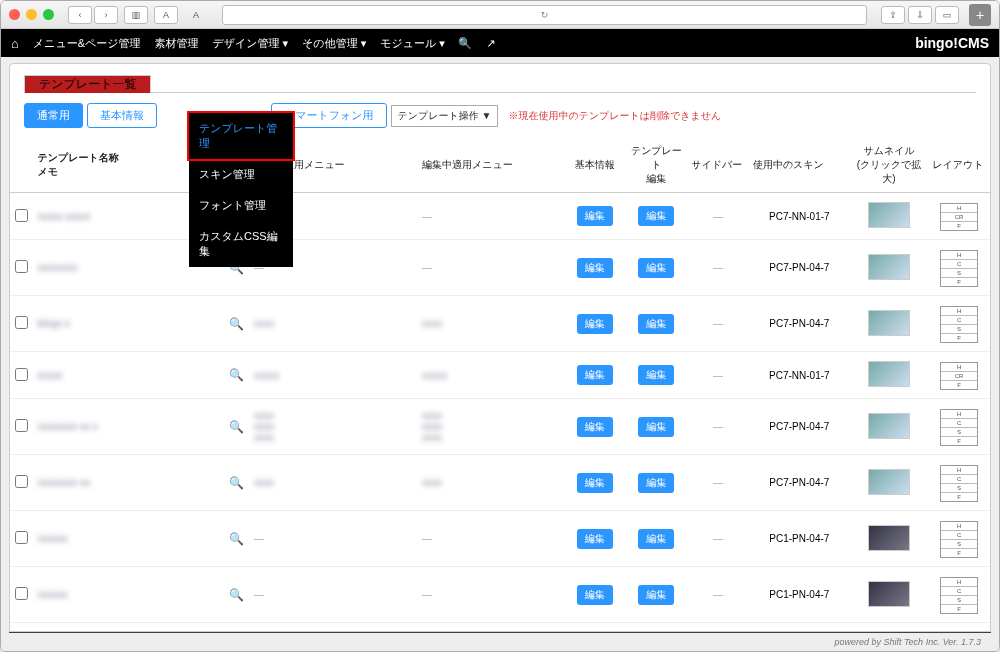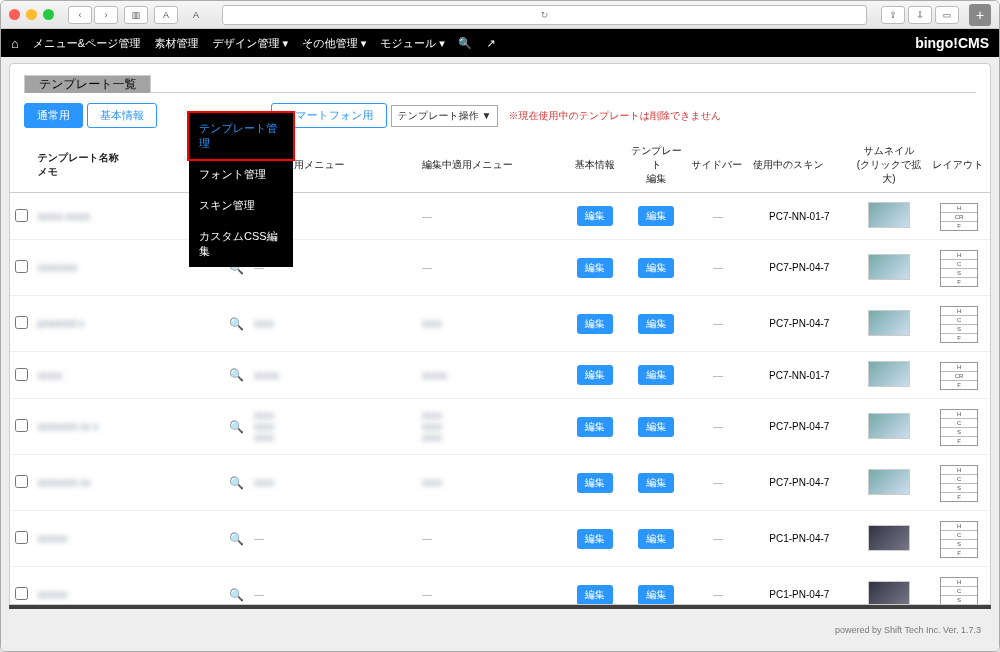--- a/index.html
+++ b/index.html
@@ -20,21 +20,21 @@
 .topmenu .mitem { cursor:pointer; display:flex; align-items:center; gap:3px; }
 .topmenu .brand { margin-left:auto; font-size:14px; font-weight:bold; }
 
 .dropdown { position:absolute; left:188px; top:56px; width:104px; background:#000; color:#fff; font-size:11px; z-index:10; }
 .dropdown .ditem { padding:8px 10px; cursor:pointer; }
 .dropdown .ditem.hl { color:#2c96ff; border:2px solid #f00; margin:-2px; padding:8px 10px; position:relative; z-index:2; }
 
 .content { flex:1; background:#eee; padding:6px 8px 0; overflow:hidden; display:flex; flex-direction:column; position:relative; }
 .tabcard { background:#fff; border:1px solid #ccc; border-radius:4px 4px 0 0; flex:1; display:flex; flex-direction:column; overflow:hidden; }
 .tabhead { padding:10px 14px 0; }
-.tabname { display:inline-block; border:1px solid #ccc; border-bottom:none; background:#a3a3a3; padding:0 14px; font-size:12px; }
+.tabname { display:inline-block; border:1px solid #ccc; border-bottom:none; background:#b91c1c; padding:0 14px; font-size:12px; }
 .tabsep { border-bottom:1px solid #ccc; margin-top:-1px; }
 
 .filterbar { display:flex; align-items:center; gap:4px; padding:10px 14px; font-size:11px; }
 .pill { border:1px solid #2c96ff; color:#2c96ff; background:#fff; padding:4px 12px; border-radius:3px; cursor:pointer; }
 .pill.active { background:#2c96ff; color:#fff; }
 .selbox { border:1px solid #aaa; padding:3px 6px; font-size:10px; color:#333; display:inline-flex; align-items:center; gap:4px; }
 .warn { color:#d33; font-size:10px; margin-left:6px; }
 
 .tablewrap { flex:1; overflow:auto; }
 table { width:100%; border-collapse:collapse; font-size:10px; }
@@ -44,21 +44,21 @@
 .magicon { color:#888; font-size:12px; }
 .dash { color:#aaa; }
 .ebtn { background:#2c96ff; color:#fff; border:none; padding:3px 8px; border-radius:3px; font-size:10px; cursor:pointer; }
 .blurtxt { color:transparent; text-shadow:0 0 5px rgba(80,90,120,.7); }
 .thumb { width:42px; height:26px; background:linear-gradient(135deg,#7aa,#cde); border:1px solid #ccc; display:inline-block; }
 .thumb.dark { background:linear-gradient(135deg,#334,#778); }
 .layoutbox { width:38px; display:inline-flex; flex-direction:column; border:1px solid #999; font-size:6px; line-height:1; color:#555; }
 .layoutbox span { border-bottom:1px solid #bbb; text-align:center; padding:1px 0; }
 .layoutbox span:last-child { border-bottom:none; }
 
-.footer { font-size:9px; color:#777; text-align:right; padding:16px 10px; background:#eee; border-top:4px solid #404040; }
+.footer { font-size:9px; color:#777; text-align:right; padding:4px 10px; background:#eee; border-top:1px solid #404040;font-style:italic; }
 </style>
 </head>
 <body>
 
 <div class="window">
   <div class="titlebar">
     <div class="traffic">
       <span class="t-r"></span>
       <span class="t-y"></span>
       <span class="t-g"></span>
@@ -89,22 +89,22 @@
     <span class="mitem">その他管理 ▾</span>
     <span class="mitem">モジュール ▾</span>
     <span class="mitem">🔍</span>
     <span class="mitem">↗</span>
     <span class="brand">bingo!CMS</span>
   </div>
 
   <div class="content">
     <div class="dropdown">
       <div class="ditem hl">テンプレート管理</div>
+      <div class="ditem">スキン管理</div>
       <div class="ditem">フォント管理</div>
-      <div class="ditem">スキン管理</div>
       <div class="ditem">カスタムCSS編集</div>
     </div>
 
     <div class="tabcard">
       <div class="tabhead">
         <span class="tabname">テンプレート一覧</span>
         <div class="tabsep"></div>
       </div>
 
       <div class="filterbar">
@@ -163,21 +163,21 @@
                 <td style="text-align: center;"><span class="thumb"></span></td>
                 <td style="text-align: center;"><span class="layoutbox">
                     <span>H</span>
                     <span>C</span>
                     <span>S</span>
                     <span>F</span>
                   </span></td>
               </tr>
               <tr>
                 <td class="cb"><input type="checkbox" style=""></td>
-                <td><span class="blurtxt">powered x</span></td>
+                <td><span class="blurtxt">bingo x</span></td>
                 <td style="text-align: center;"><span class="magicon">🔍</span></td>
                 <td><span class="blurtxt">xxxx</span></td>
                 <td><span class="blurtxt">xxxx</span></td>
                 <td style="text-align: center;"><button class="ebtn">編集</button></td>
                 <td style="text-align: center;"><button class="ebtn">編集</button></td>
                 <td style="text-align: center;"><span class="dash">—</span></td>
                 <td style="text-align: center;">PC7-PN-04-7</td>
                 <td style="text-align: center;"><span class="thumb"></span></td>
                 <td style="text-align: center;"><span class="layoutbox">
                     <span>H</span>

